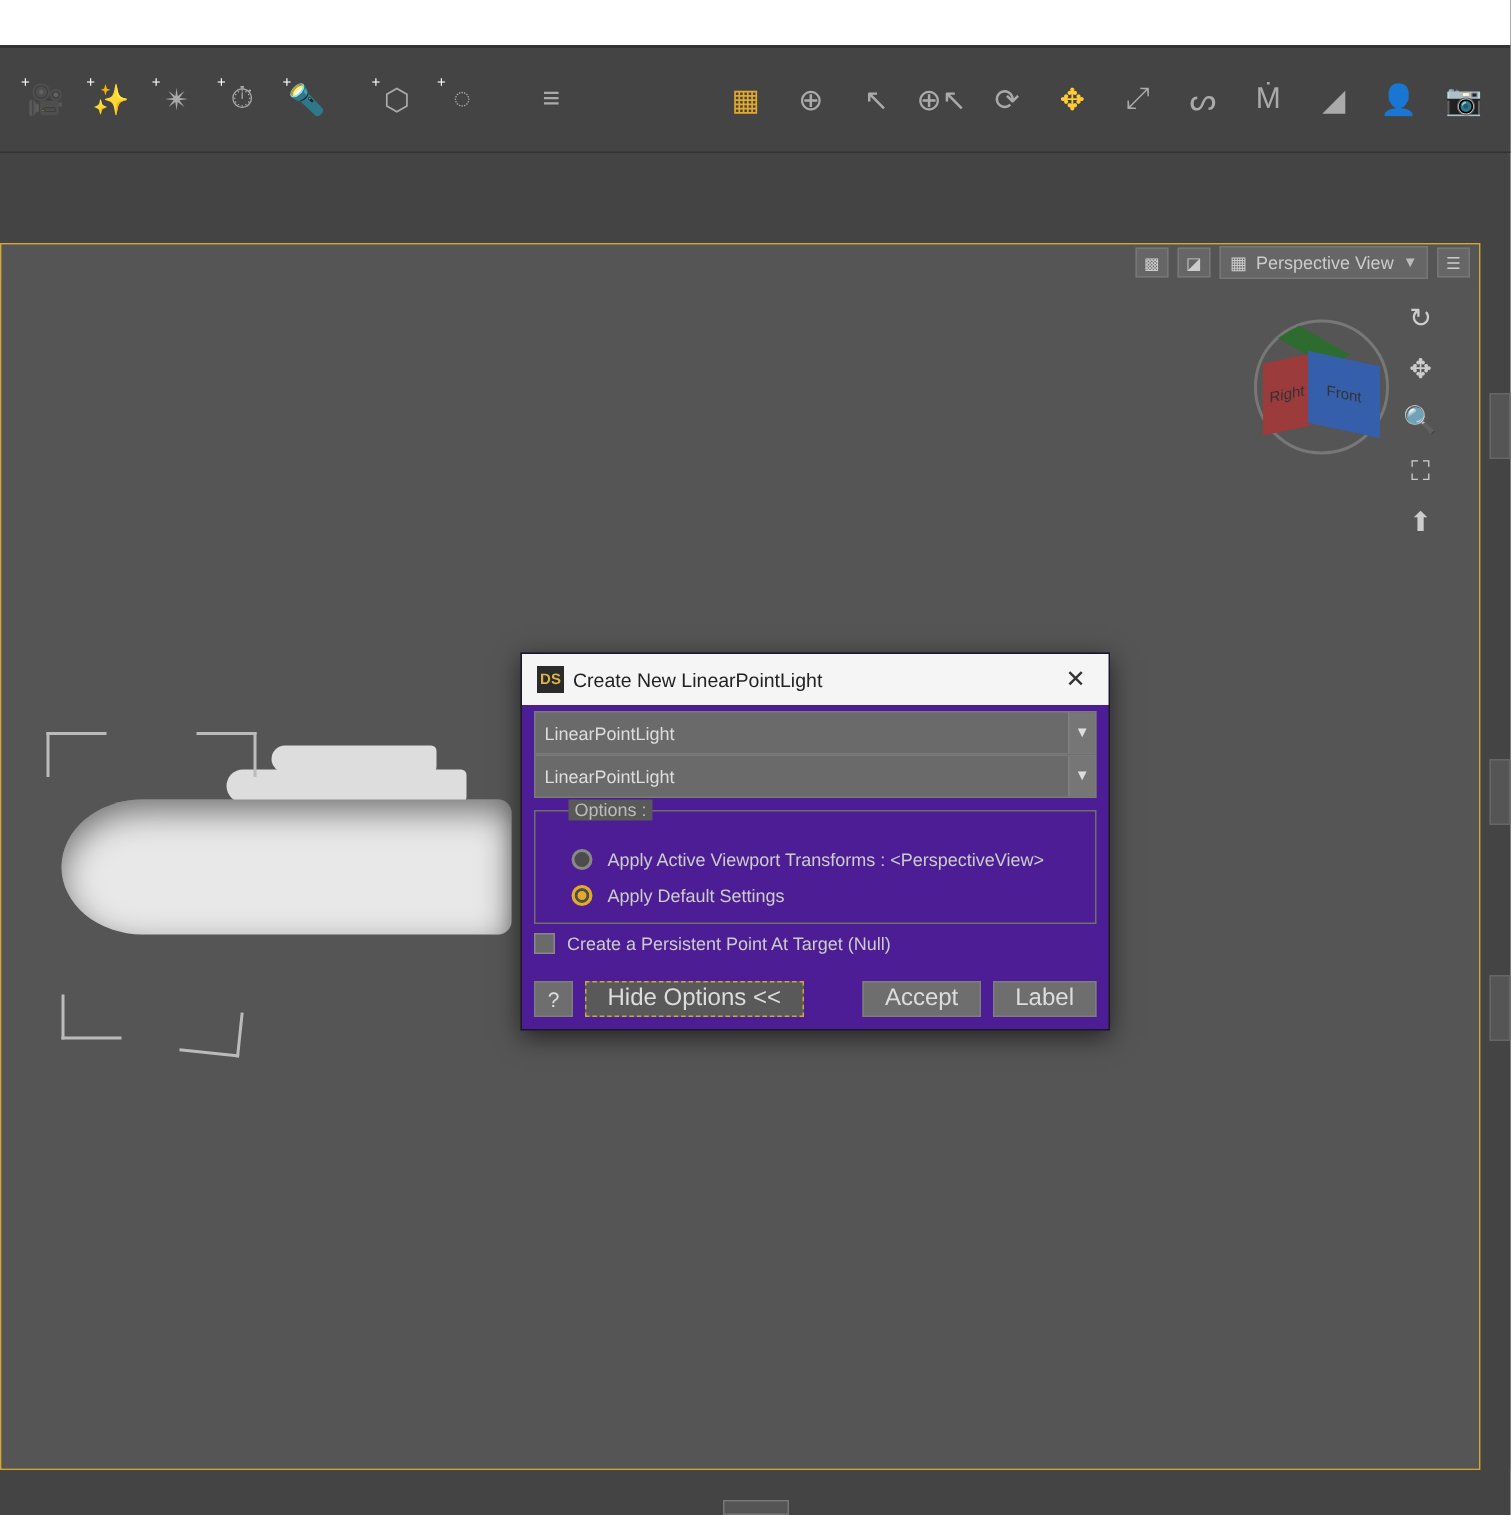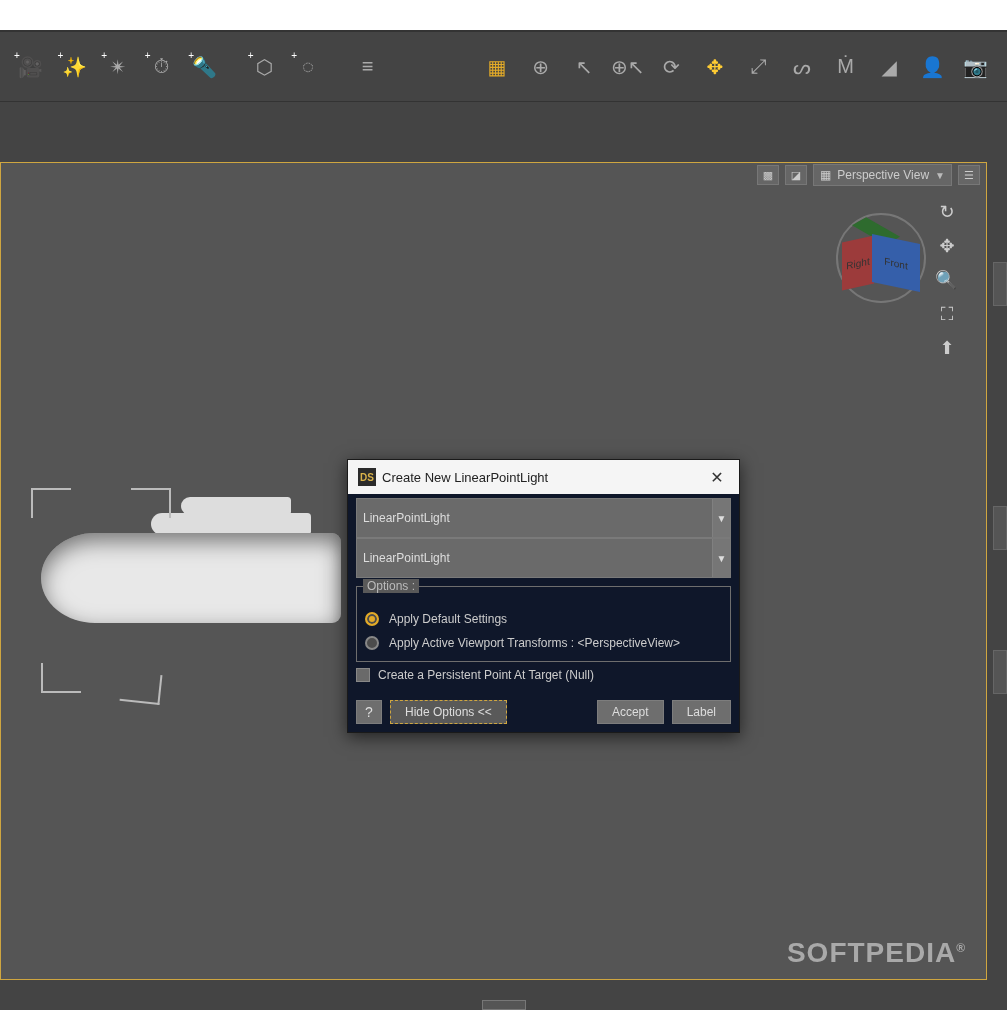--- a/index.html
+++ b/index.html
@@ -36,39 +36,39 @@
   .ship { position:absolute; left:40px; top:330px; width:300px; height:150px; }
   .ship .hull { position:absolute; left:0; bottom:20px; width:300px; height:90px; background:#e8e8e8; border-radius:60px 10px 10px 60px / 50px 10px 10px 50px; box-shadow:0 8px 22px rgba(0,0,0,.5) inset; }
   .ship .deck1 { position:absolute; left:110px; top:20px; width:160px; height:22px; background:#ddd; border-radius:12px 4px 4px 12px; }
   .ship .deck2 { position:absolute; left:140px; top:4px; width:110px; height:18px; background:#ddd; border-radius:10px 4px 4px 10px; }
   .brackets .b { position:absolute; width:40px; height:30px; border:2px solid #bbb; }
   .b.tl { left:30px; top:325px; border-right:none; border-bottom:none; }
   .b.tr { left:130px; top:325px; border-left:none; border-bottom:none; }
   .b.bl { left:40px; top:500px; border-right:none; border-top:none; }
   .b.br { left:120px; top:510px; border-left:none; border-top:none; transform:rotate(6deg);}
   
-  .dialog { position:absolute; left:347px; top:427px; width:393px; background:#0f172a; border:1px solid #1a1a1a; box-shadow:0 4px 16px rgba(0,0,0,.6); font-size:12px; color:#ccc; }
+  .dialog { position:absolute; left:347px; top:403px; width:393px; background:#4c1d95; border:1px solid #1a1a1a; box-shadow:0 4px 16px rgba(0,0,0,.6); font-size:12px; color:#ccc; }
   .dialog .titlebar { height:34px; background:#f5f5f5; display:flex; align-items:center; padding:0 10px; color:#222; font-size:13px; }
   .dialog .titlebar .logo { width:18px; height:18px; background:#2b2b2b; color:#d9b24a; font-size:10px; font-weight:bold; display:flex; align-items:center; justify-content:center; margin-right:6px; }
   .dialog .titlebar .close { margin-left:auto; width:24px; height:24px; display:flex; align-items:center; justify-content:center; color:#333; font-size:16px; cursor:pointer; }
   .dialog .body { padding:4px 8px 8px 8px; }
   .field-label { margin-top:4px; margin-bottom:2px; color:#bbb; }
-  .field-row { display:flex; align-items:center; height:40px; background:#6a6a6a; border:1px solid #7a7a7a; }
+  .field-row { display:flex; align-items:center; height:29px; background:#6a6a6a; border:1px solid #7a7a7a; }
   .field-row input { flex:1; background:transparent; border:none; color:#ddd; padding:0 6px; font-size:12px; outline:none; }
   .field-row .drop { width:18px; height:100%; background:#767676; border-left:1px solid #808080; display:flex; align-items:center; justify-content:center; color:#ddd; font-size:10px; cursor:pointer; }
-  .options-box { margin-top:8px; border:1px solid #6e6e6e; padding:6px 8px; }
+  .options-box { margin-top:8px; border:1px solid #6e6e6e; padding:6px 24px; }
   .options-title { position:relative; top:-14px; left:-2px; background:#595959; display:inline-block; padding:0 4px; color:#bbb; }
   .radio-row { display:flex; align-items:center; height:24px; gap:10px; color:#ccc; cursor:pointer; }
   .radio-row.disabled { color:#8c8c8c; font-style:italic; cursor:default; }
   .radio { width:14px; height:14px; border-radius:50%; border:2px solid #888; background:#4c4c4c; flex:0 0 auto; }
   .radio.sel { background:#e2aa28; border-color:#e2aa28; box-shadow:inset 0 0 0 2px #4c4c4c; }
   .check-row { display:flex; height:24px; gap:8px; margin-top:6px; color:#ccc; cursor:pointer; }
   .checkbox { width:14px; height:14px; background:#6a6a6a; border:1px solid #888; }
   .button-row { display:flex; align-items:center; gap:8px; margin-top:8px; }
-  .btn { height:24px; padding:0 14px; background:#6e6e6e; border:1px solid #7d7d7d; color:#ddd; display:flex; align-items:center; justify-content:center; font-size:12px; cursor:pointer; }
+  .btn { height:24px; padding:0 14px; background:#6e6e6e; border:1px solid #7d7d7d; color:#ddd; display:flex; align-items:center; justify-content:center; font-size:16px; cursor:pointer; }
   .btn.help { width:26px; padding:0; font-size:14px; }
   .btn.hide { border:1px dashed #cfa640; background:#595959; }
   .button-row .spacer { flex:1; }
   .bottom-handle { position:absolute; left:50%; bottom:0; transform:translateX(-50%); width:44px; height:10px; background:#555; border:1px solid #777;}
 </style>
 </head>
 <body>
 
 <div class="app-frame">
 
@@ -131,21 +131,20 @@
         <div class="deck1"></div>
         <div class="hull"></div>
       </div>
       <div class="brackets">
         <div class="b tl"></div>
           <div class="b tr"></div>
           <div class="b bl"></div>
           <div class="b br"></div>
       </div>
 
-      <div class="watermark"><span>SOFTPEDIA</span><sup>®</sup></div>
     </div>
 
     <div class="right-bar">
       <div class="hbtn"></div>
       <div class="hbtn" style="margin-top:200px;"></div>
       <div class="hbtn" style="margin-top:100px;"></div>
     </div>
     <div class="bottom-handle"></div>
   </div>
 
@@ -161,26 +160,26 @@
         <div class="drop">▼</div>
       </div>
       <div class="field-row">
         <input value="LinearPointLight" style="">
         <div class="drop">▼</div>
       </div>
 
       <div class="options-box">
         <span class="options-title">Options :</span>
         <div class="radio-row">
+          <div class="radio"></div>
+          <span>Apply Active Viewport Transforms : &lt;PerspectiveView&gt;</span>
+        </div>
+        <div class="radio-row">
           <div class="radio sel"></div>
           <span>Apply Default Settings</span>
-        </div>
-        <div class="radio-row">
-          <div class="radio"></div>
-          <span>Apply Active Viewport Transforms : &lt;PerspectiveView&gt;</span>
         </div>
       </div>
 
       <div class="check-row">
         <div class="checkbox"></div>
         <span>Create a Persistent Point At Target (Null)</span>
       </div>
 
       <div class="button-row">
         <div class="btn help">?</div>

